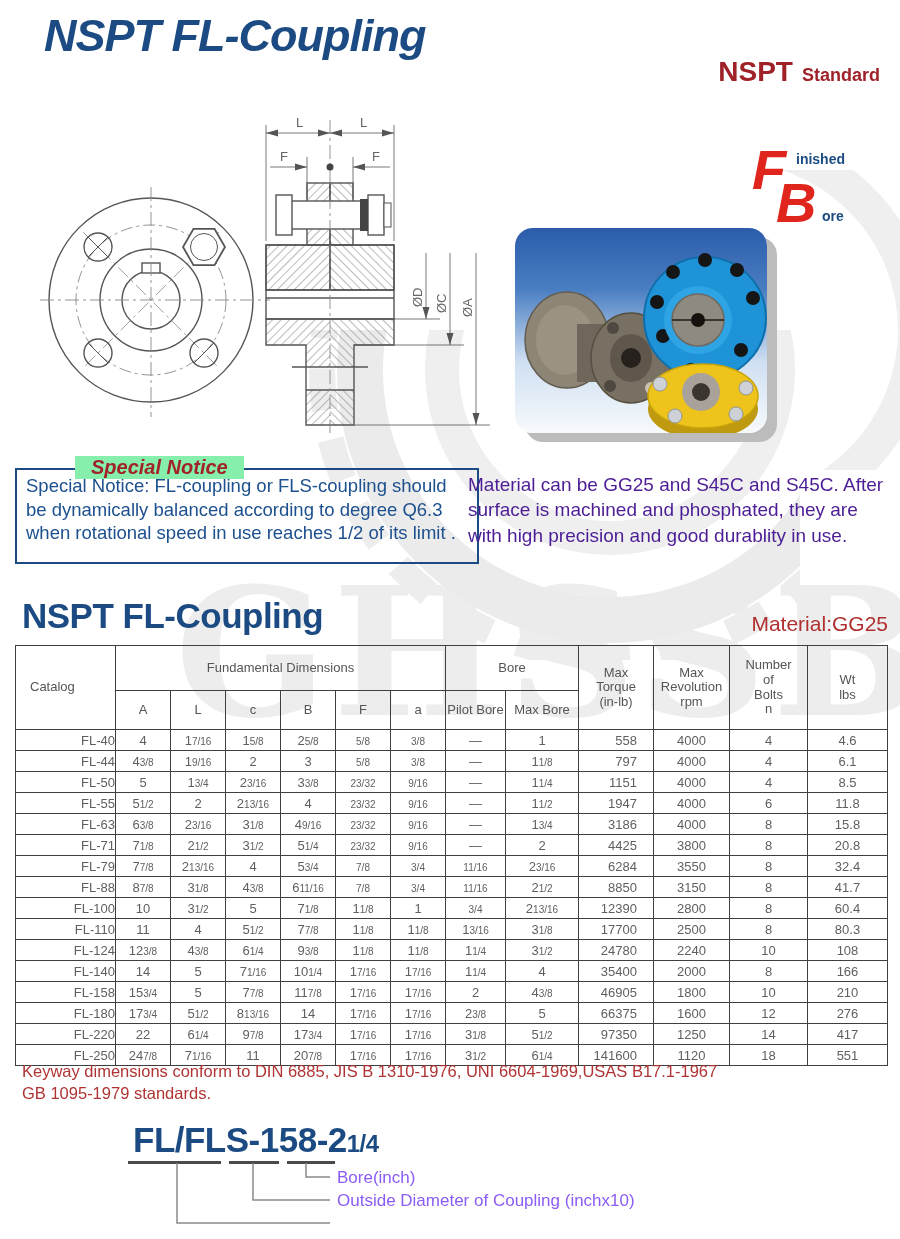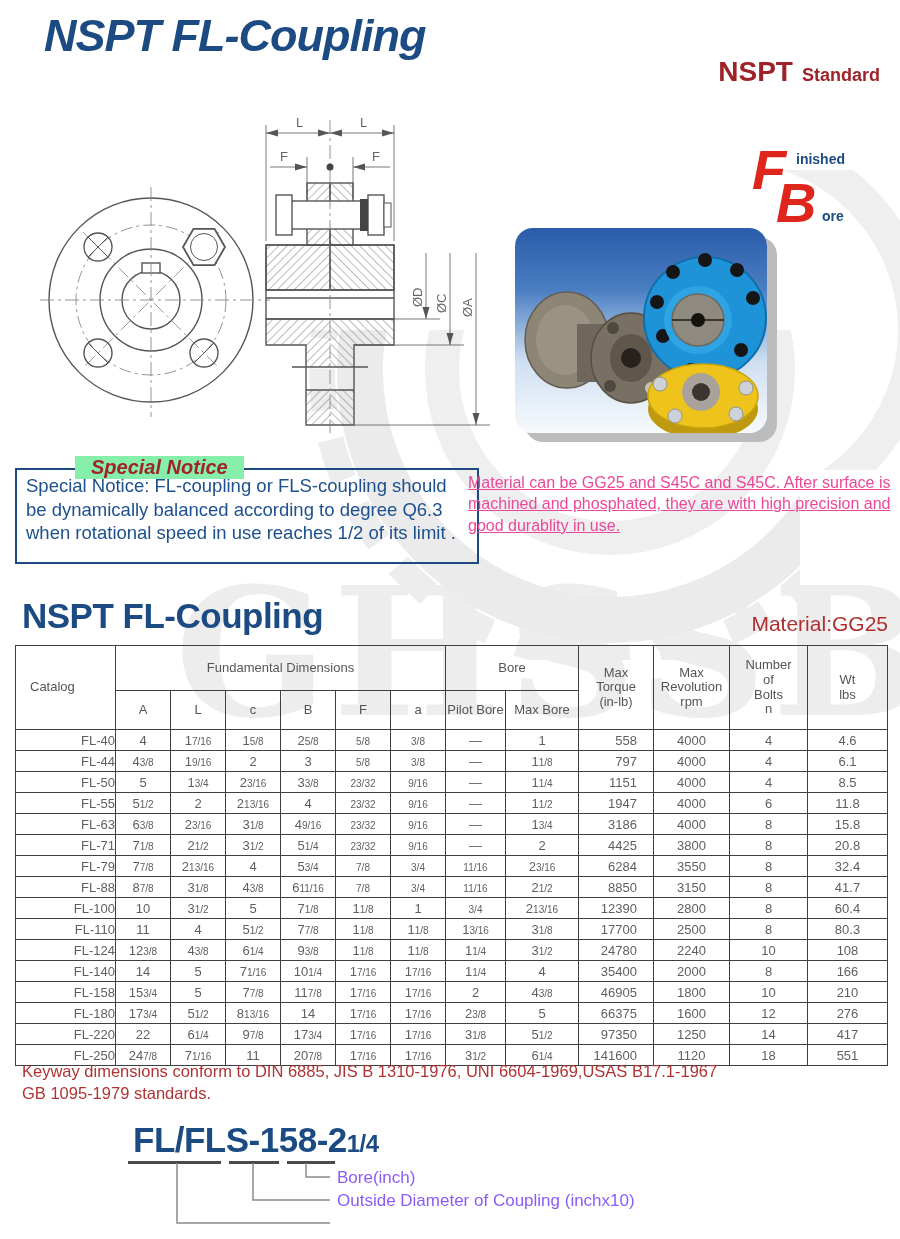--- a/index.html
+++ b/index.html
@@ -34,21 +34,21 @@
   .photo{left:515px;top:228px;width:252px;height:205px;border-radius:18px;overflow:hidden;
          background:linear-gradient(180deg,#2b5cab 0%,#4a7ec2 30%,#cfdff2 65%,#f7fafc 100%);
          box-shadow:10px 9px 0 #bcbcbc;}
 
   
   .notice{left:15px;top:468px;width:460px;height:92px;border:2px solid #1b4b82;}
   .notice-title{position:absolute;left:58px;top:-14px;background:#86efac;padding:0 16px;
                 font-size:20px;font-weight:bold;font-style:italic;color:#a02328;}
   .notice-body{margin:4px 9px;font-size:18.5px;line-height:1.28;color:#1d508e;}
 
-  .material-par{left:468px;top:472px;width:424px;font-size:16px;line-height:1.33;color:#ec4899;text-decoration:underline;}
+  .material-par{left:468px;top:472px;width:424px;font-size:19px;line-height:1.33;color:#4c1d95;}
 
   
   .section-title{left:22px;top:596px;font-size:35px;font-weight:900;color:#1b4b82;letter-spacing:-0.5px;}
   .material-label{left:592px;top:612px;width:296px;text-align:right;font-size:21px;color:#b02f2f;}
 
   
   .tbl{left:15px;top:645px;border-collapse:collapse;table-layout:fixed;width:872px;background:transparent;}
   .tbl th,.tbl td{border:1px solid #3f3f3f;color:#5f5f5f;background:transparent;}
   .tbl th{font-weight:normal;font-size:13px;color:#555;text-align:center;
           white-space:pre-line;line-height:1.12;padding:2px 0;}

